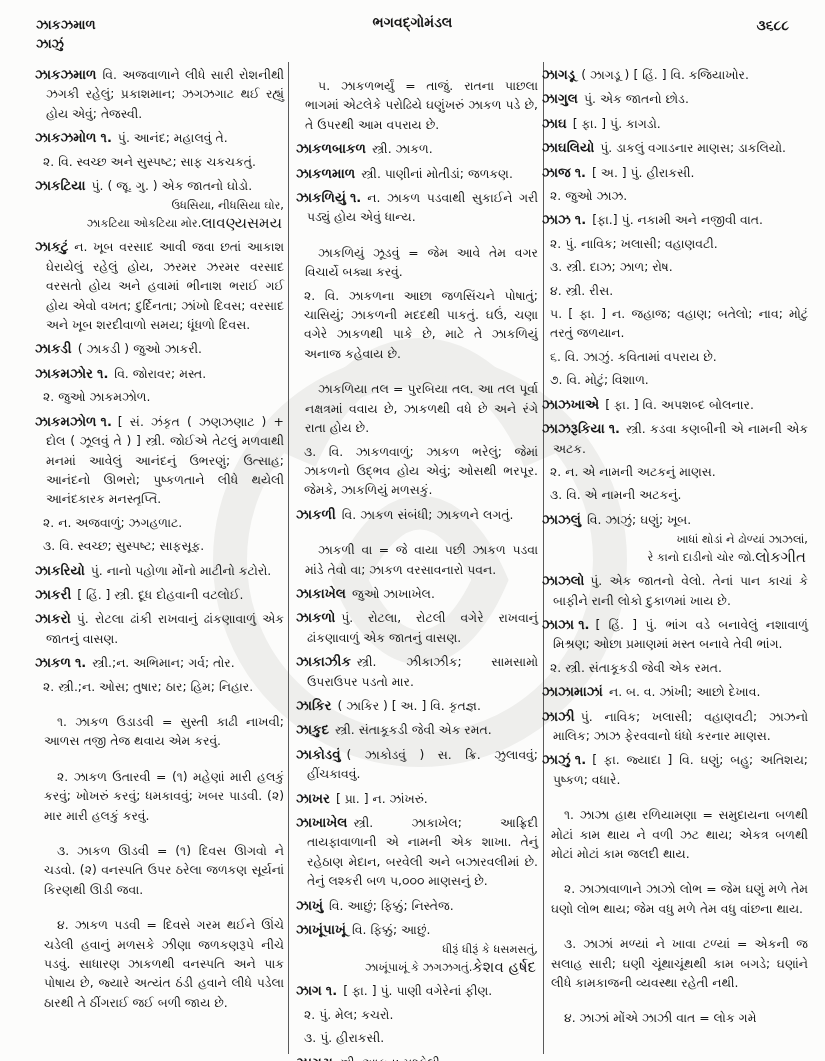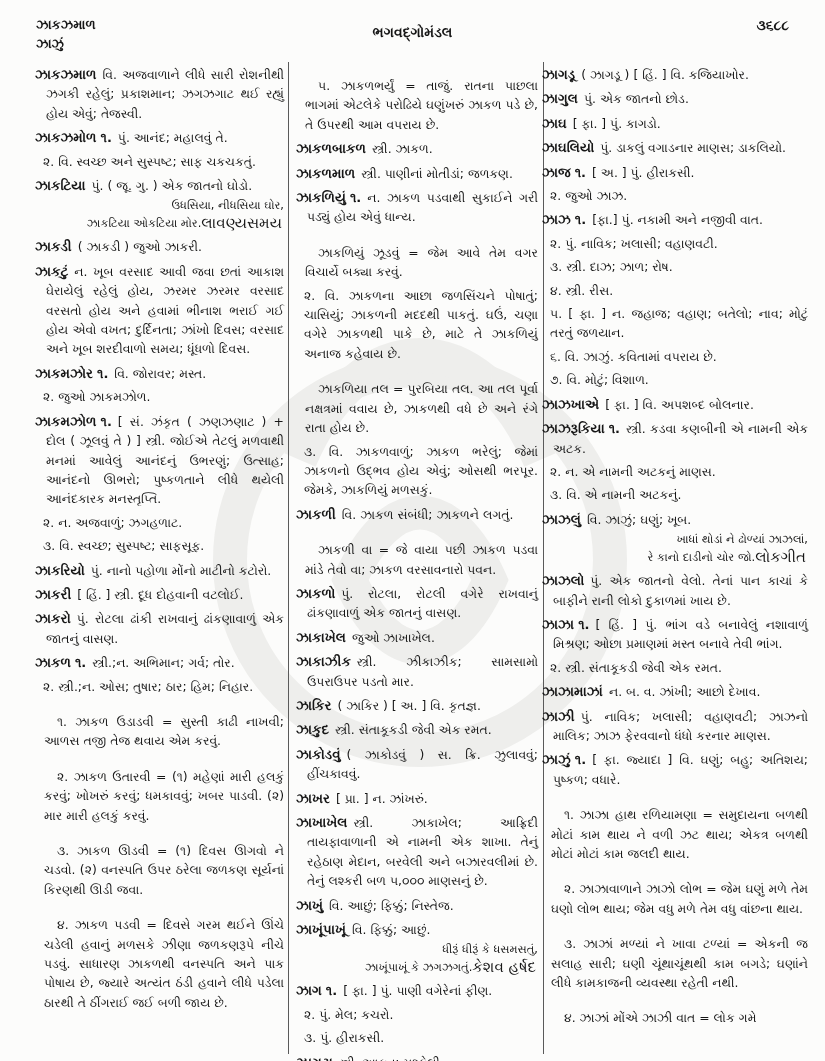--- a/index.html
+++ b/index.html
@@ -5,21 +5,21 @@
   html, body { margin:0; padding:0; }
   body {
     width:825px; height:1061px; position:relative; overflow:hidden;
     background:#fcfcfb; color:#161616;
     font-family:"DejaVu Sans", "Liberation Sans", sans-serif;
   }
   .watermark { position:absolute; left:160px; top:260px; width:520px; height:560px; z-index:0; }
   .hdr { position:absolute; font-weight:bold; z-index:2; }
   .hdr-left-top { left:36px; top:17px; font-size:13px; }
   .hdr-left-bottom { left:36px; top:36px; font-size:13px; }
-  .hdr-center { left:0; width:825px; top:24px; text-align:center; font-size:14px; }
+  .hdr-center { left:0; width:825px; top:14px; text-align:center; font-size:14px; }
   .hdr-page { right:36px; top:17px; font-size:14px; }
   .rule { position:absolute; top:62px; width:1px; height:992px; background:#5a5a5a; z-index:1; }
   .rule.r1 { left:288px; }
   .rule.r2 { left:543px; }
   .col {
     position:absolute; top:60px; z-index:2;
     font-size:12.4px; line-height:19.4px; text-align:justify;
   }
   #col-0 { left:35px; width:249px; }
   #col-1 { left:296px; width:242px; }
@@ -61,22 +61,22 @@
     <div class="it entry"><span class="head">ઝાકટિયા</span><span class="gap"></span><span class="def">પું. ( જૂ. ગુ. ) એક જાતનો ઘોડો.</span></div>
     <div class="it quote">
       <div class="qline">
         <span>ઉધસિયા, નીધસિયા ઘોર,</span>
       </div>
       <div class="qline">
         <span>ઝાકટિયા ઓકટિયા મોર.</span>
         <span class="qattr">લાવણ્યસમય</span>
       </div>
     </div>
+    <div class="it entry"><span class="head">ઝાકટું</span><span class="gap"></span><span class="def">ન. ખૂબ વરસાદ આવી જવા છતાં આકાશ ઘેરાયેલું રહેલું હોય, ઝરમર ઝરમર વરસાદ વરસતો હોય અને હવામાં ભીનાશ ભરાઈ ગઈ હોય એવો વખત; દુર્દિનતા; ઝાંખો દિવસ; વરસાદ અને ખૂબ શરદીવાળો સમય; ધૂંધળો દિવસ.</span></div>
     <div class="it entry"><span class="head">ઝાકડી</span><span class="gap"></span><span class="def">( ઝાકડી ) જુઓ ઝાકરી.</span></div>
-    <div class="it entry"><span class="head">ઝાકટું</span><span class="gap"></span><span class="def">ન. ખૂબ વરસાદ આવી જવા છતાં આકાશ ઘેરાયેલું રહેલું હોય, ઝરમર ઝરમર વરસાદ વરસતો હોય અને હવામાં ભીનાશ ભરાઈ ગઈ હોય એવો વખત; દુર્દિનતા; ઝાંખો દિવસ; વરસાદ અને ખૂબ શરદીવાળો સમય; ધૂંધળો દિવસ.</span></div>
     <div class="it entry"><span class="head">ઝાકમઝોર</span><span class="num">૧.</span><span class="gap"></span><span class="def">વિ. જોરાવર; મસ્ત.</span></div>
     <div class="it sense"><span>૨. જુઓ ઝાકમઝોળ.</span></div>
     <div class="it entry"><span class="head">ઝાકમઝોળ</span><span class="num">૧.</span><span class="gap"></span><span class="def">[ સં. ઝંકૃત ( ઝણઝણાટ ) + દોલ ( ઝૂલવું તે ) ] સ્ત્રી. જોઈએ તેટલું મળવાથી મનમાં આવેલું આનંદનું ઉભરણું; ઉત્સાહ; આનંદનો ઊભરો; પુષ્કળતાને લીધે થયેલી આનંદકારક મનસ્તૃપ્તિ.</span></div>
     <div class="it sense"><span>૨. ન. અજવાળું; ઝગહળાટ.</span></div>
     <div class="it sense"><span>૩. વિ. સ્વચ્છ; સુસ્પષ્ટ; સાફસૂફ.</span></div>
     <div class="it entry"><span class="head">ઝાકરિયો</span><span class="gap"></span><span class="def">પું. નાનો પહોળા મોંનો માટીનો કટોરો.</span></div>
     <div class="it entry"><span class="head">ઝાકરી</span><span class="gap"></span><span class="def">[ હિં. ] સ્ત્રી. દૂધ દોહવાની વટલોઈ.</span></div>
     <div class="it entry"><span class="head">ઝાકરો</span><span class="gap"></span><span class="def">પું. રોટલા ઢાંકી રાખવાનું ઢાંકણાવાળું એક જાતનું વાસણ.</span></div>
     <div class="it entry"><span class="head">ઝાકળ</span><span class="num">૧.</span><span class="gap"></span><span class="def">સ્ત્રી.;ન. અભિમાન; ગર્વ; તોર.</span></div>
     <div class="it sense"><span>૨. સ્ત્રી.;ન. ઓસ; તુષાર; ઠાર; હિમ; નિહાર.</span></div>
@@ -89,22 +89,22 @@
     <div class="it idiom"><span>૫. ઝાકળભર્યું = તાજું. રાતના પાછલા ભાગમાં એટલેકે પરોઢિયે ઘણુંખરું ઝાકળ પડે છે, તે ઉપરથી આમ વપરાય છે.</span></div>
     <div class="it entry"><span class="head">ઝાકળબાકળ</span><span class="gap"></span><span class="def">સ્ત્રી. ઝાકળ.</span></div>
     <div class="it entry"><span class="head">ઝાકળમાળ</span><span class="gap"></span><span class="def">સ્ત્રી. પાણીનાં મોતીડાં; જળકણ.</span></div>
     <div class="it entry"><span class="head">ઝાકળિયું</span><span class="num">૧.</span><span class="gap"></span><span class="def">ન. ઝાકળ પડવાથી સુકાઈને ગરી પડ્યું હોય એવું ધાન્ય.</span></div>
     <div class="it idiom"><span>ઝાકળિયું ઝૂડવું = જેમ આવે તેમ વગર વિચાર્યે બક્યા કરવું.</span></div>
     <div class="it sense"><span>૨. વિ. ઝાકળના આછા જળસિંચને પોષાતું; ચાસિયું; ઝાકળની મદદથી પાકતું. ઘઉં, ચણા વગેરે ઝાકળથી પાકે છે, માટે તે ઝાકળિયું અનાજ કહેવાય છે.</span></div>
     <div class="it idiom"><span>ઝાકળિયા તલ = પુરબિયા તલ. આ તલ પૂર્વા નક્ષત્રમાં વવાય છે, ઝાકળથી વધે છે અને રંગે રાતા હોય છે.</span></div>
     <div class="it sense"><span>૩. વિ. ઝાકળવાળું; ઝાકળ ભરેલું; જેમાં ઝાકળનો ઉદ્ભવ હોય એવું; ઓસથી ભરપૂર. જેમકે, ઝાકળિયું મળસકું.</span></div>
     <div class="it entry"><span class="head">ઝાકળી</span><span class="gap"></span><span class="def">વિ. ઝાકળ સંબંધી; ઝાકળને લગતું.</span></div>
     <div class="it idiom"><span>ઝાકળી વા = જે વાયા પછી ઝાકળ પડવા માંડે તેવો વા; ઝાકળ વરસાવનારો પવન.</span></div>
+    <div class="it entry"><span class="head">ઝાકાખેલ</span><span class="gap"></span><span class="def">જુઓ ઝાખાખેલ.</span></div>
     <div class="it entry"><span class="head">ઝાકળો</span><span class="gap"></span><span class="def">પું. રોટલા, રોટલી વગેરે રાખવાનું ઢાંકણાવાળું એક જાતનું વાસણ.</span></div>
-    <div class="it entry"><span class="head">ઝાકાખેલ</span><span class="gap"></span><span class="def">જુઓ ઝાખાખેલ.</span></div>
     <div class="it entry"><span class="head">ઝાકાઝીક</span><span class="gap"></span><span class="def">સ્ત્રી. ઝીકાઝીક; સામસામો ઉપરાઉપર પડતો માર.</span></div>
     <div class="it entry"><span class="head">ઝાકિર</span><span class="gap"></span><span class="def">( ઝાકિર ) [ અ. ] વિ. કૃતજ્ઞ.</span></div>
     <div class="it entry"><span class="head">ઝાકુદ</span><span class="gap"></span><span class="def">સ્ત્રી. સંતાકૂકડી જેવી એક રમત.</span></div>
     <div class="it entry"><span class="head">ઝાકોડવું</span><span class="gap"></span><span class="def">( ઝાકોડવું ) સ. ક્રિ. ઝુલાવવું; હીંચકાવવું.</span></div>
     <div class="it entry"><span class="head">ઝાખર</span><span class="gap"></span><span class="def">[ પ્રા. ] ન. ઝાંખરું.</span></div>
     <div class="it entry"><span class="head">ઝાખાખેલ</span><span class="gap"></span><span class="def">સ્ત્રી. ઝાકાખેલ; આફ્રિદી તાયફાવાળાની એ નામની એક શાખા. તેનું રહેઠાણ મેદાન, બરવેલી અને બઝારવલીમાં છે. તેનું લશ્કરી બળ ૫,૦૦૦ માણસનું છે.</span></div>
     <div class="it entry"><span class="head">ઝાખું</span><span class="gap"></span><span class="def">વિ. આછું; ફિક્કું; નિસ્તેજ.</span></div>
     <div class="it entry"><span class="head">ઝાખૂંપાખૂં</span><span class="gap"></span><span class="def">વિ. ફિક્કું; આછું.</span></div>
     <div class="it quote">
       <div class="qline">

